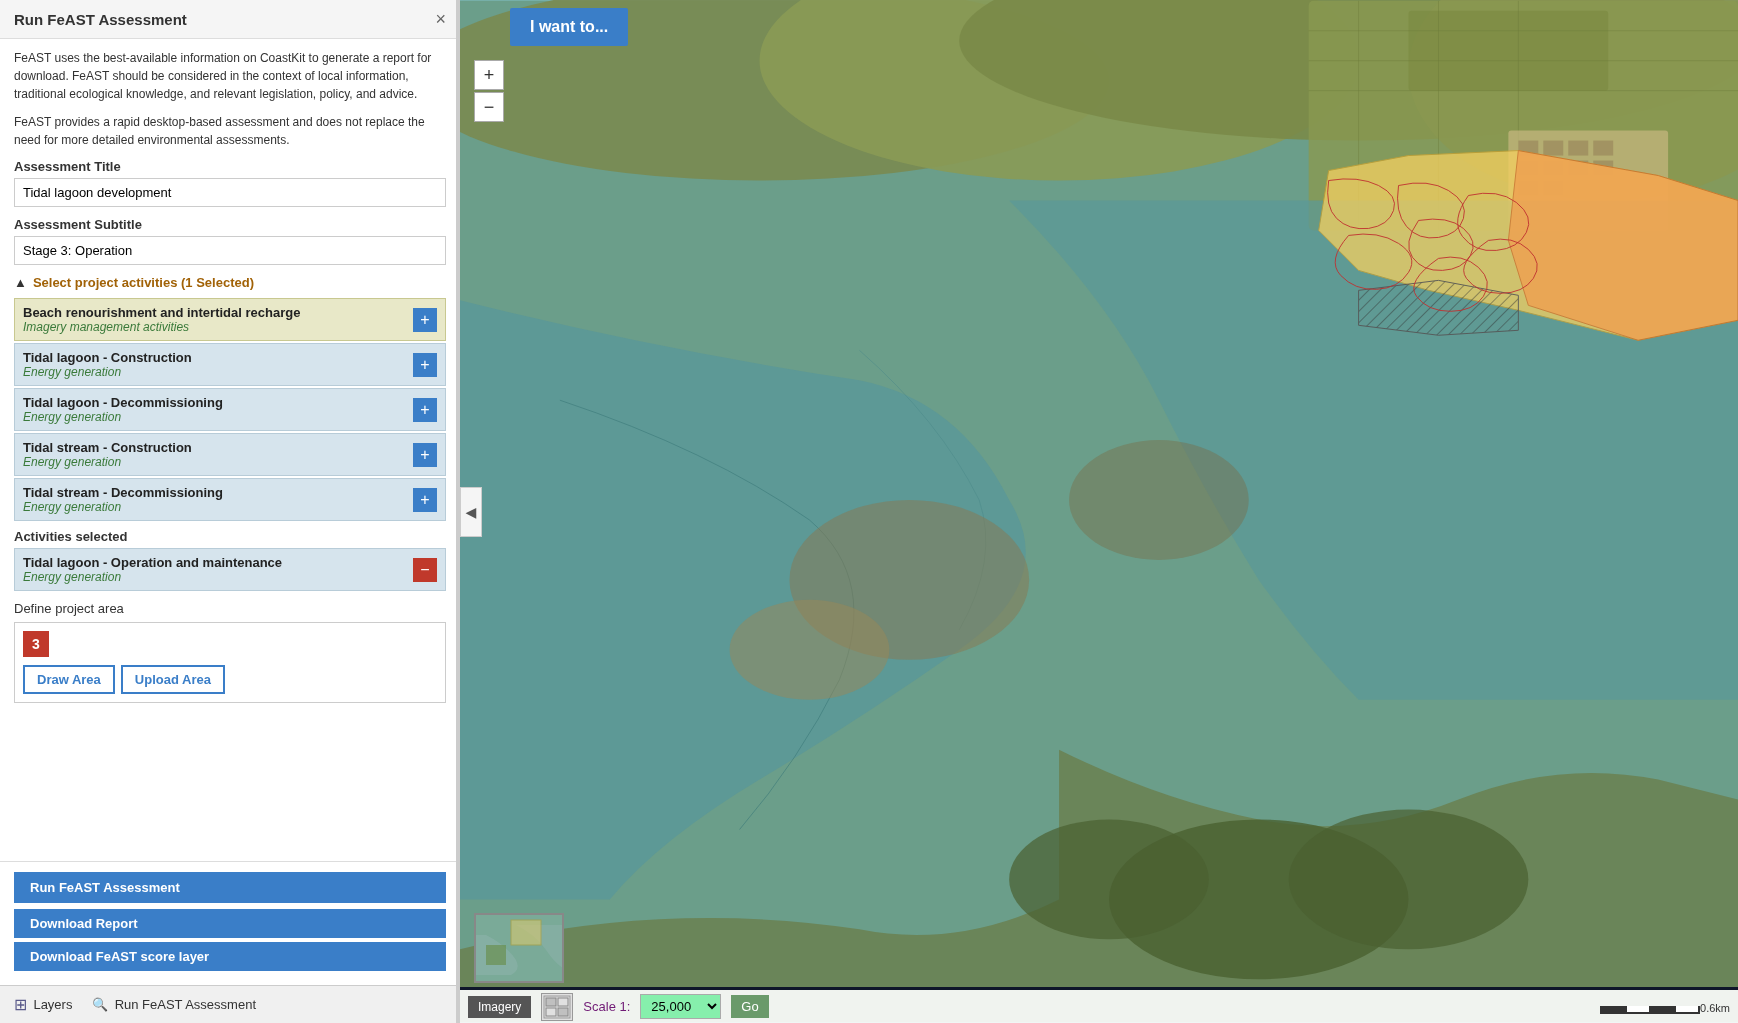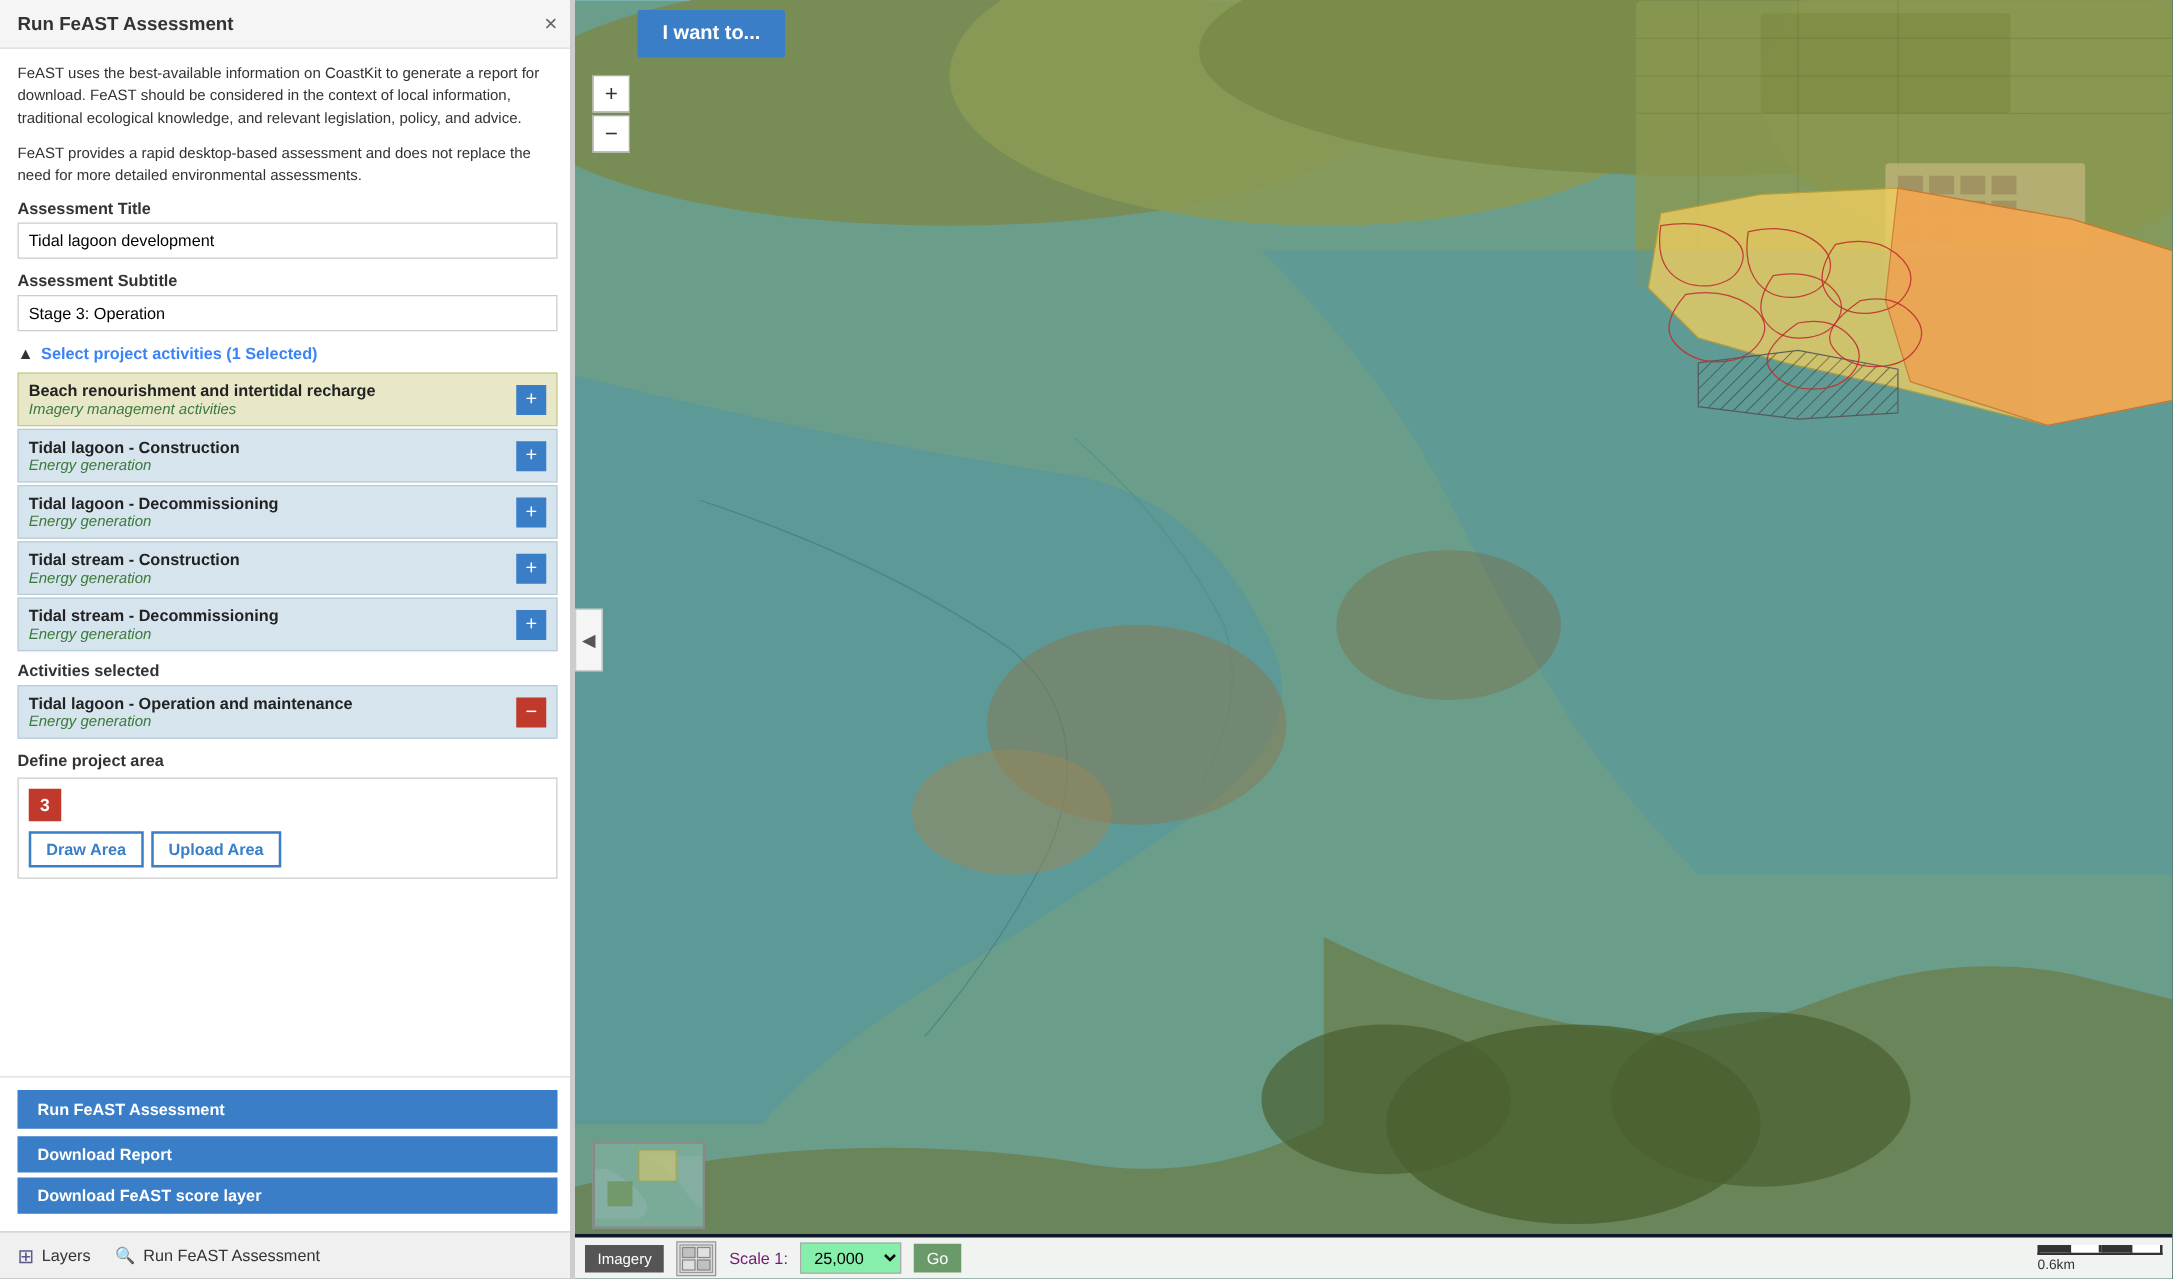--- a/index.html
+++ b/index.html
@@ -82,21 +82,21 @@
 
     .section-header-icon {
       margin-right: 6px;
       font-size: 13px;
       color: #333;
     }
 
     .section-header-label {
       font-size: 13px;
       font-weight: bold;
-      color: #3b82f6;
+      color: #a16207;
     }
 
     .search-input {
       width: 100%;
       padding: 6px 8px;
       border: 1px solid #ccc;
       font-size: 13px;
       margin-bottom: 6px;
       outline: none;
     }
@@ -163,21 +163,21 @@
       font-size: 16px;
       cursor: pointer;
       display: flex;
       align-items: center;
       justify-content: center;
       flex-shrink: 0;
     }
 
     .define-area-label {
       font-size: 13px;
-      font-weight: bold;
+      font-weight: normal;
       color: #333;
       margin: 10px 0 6px;
     }
 
     .define-area-box {
       border: 1px solid #ccc;
       padding: 8px;
       margin-bottom: 8px;
       background: #fff;
     }
@@ -378,22 +378,21 @@
       background: #6a9a6a;
       color: white;
       border: none;
       padding: 4px 10px;
       font-size: 13px;
       cursor: pointer;
     }
 
     .scale-bar {
       display: flex;
-      flex-direction: column;
-      align-items: flex-start;
+      align-items: flex-end;
       margin-left: auto;
     }
 
     .scale-bar-line {
       height: 8px;
       width: 100px;
       border: 2px solid #333;
       border-top: none;
       display: flex;
     }

